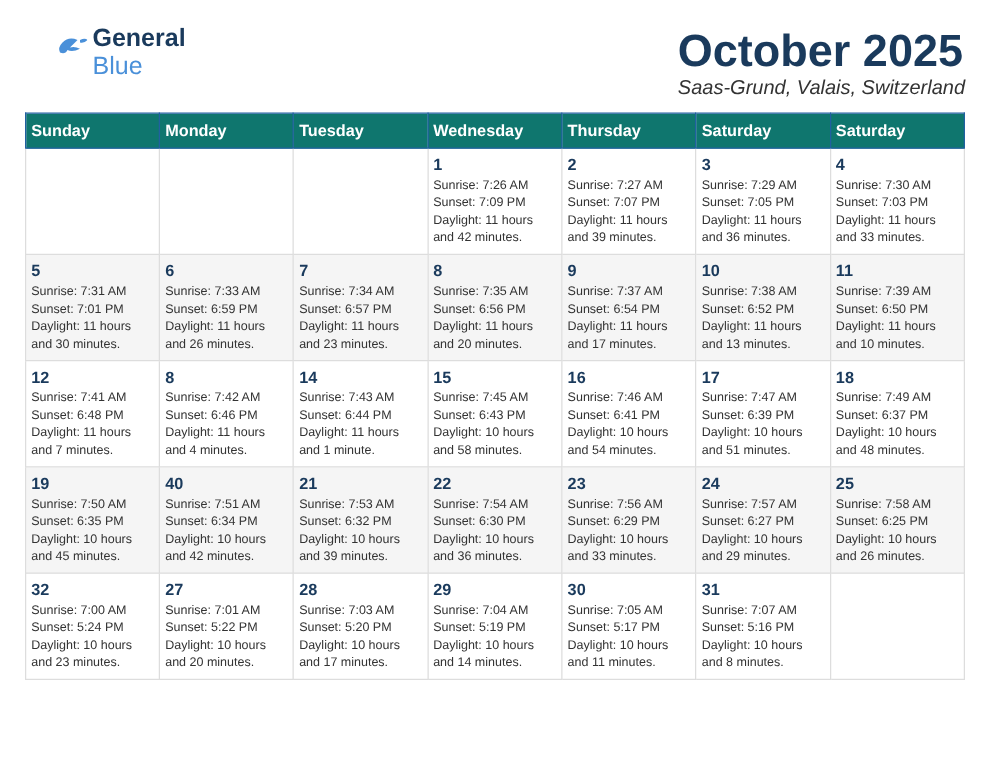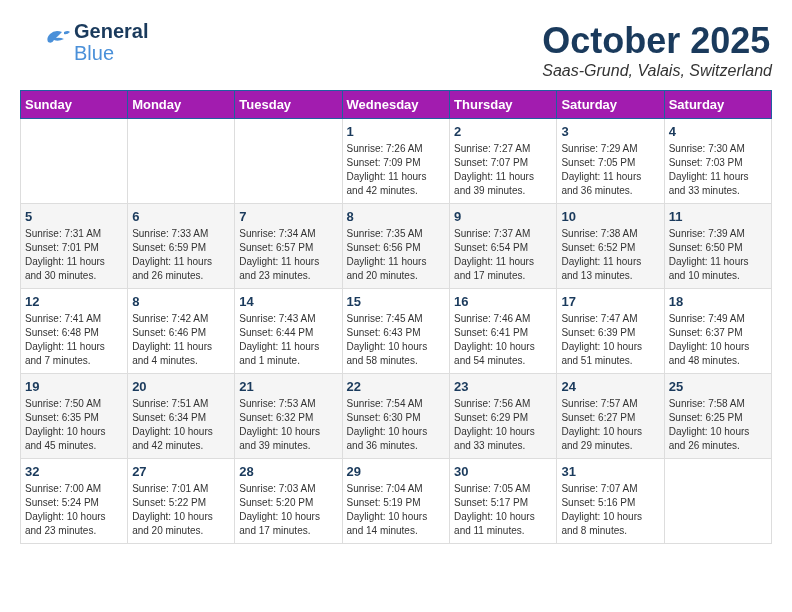--- a/index.html
+++ b/index.html
@@ -33,21 +33,21 @@
       font-size: 16px;
       color: #333;
       font-style: italic;
     }
     .calendar {
       width: 100%;
       border-collapse: collapse;
       border: 1px solid #ccc;
     }
     .calendar th {
-      background-color: #a21caf;
+      background-color: #0f766e;
       color: #fff;
       font-size: 13px;
       padding: 6px 4px;
       text-align: left;
       border: 1px solid #2060a0;
     }
     .calendar td {
       vertical-align: top;
       padding: 5px 4px;
       font-size: 10.5px;
@@ -193,21 +193,21 @@
           <span class="day-number">18</span>
           <div class="day-info">Sunrise: 7:49 AM<br>Sunset: 6:37 PM<br>Daylight: 10 hours and 48 minutes.</div>
         </td>
       </tr>
       <tr>
         <td>
           <span class="day-number">19</span>
           <div class="day-info">Sunrise: 7:50 AM<br>Sunset: 6:35 PM<br>Daylight: 10 hours and 45 minutes.</div>
         </td>
         <td>
-          <span class="day-number">20</span>
+          <span class="day-number">40</span>
           <div class="day-info">Sunrise: 7:51 AM<br>Sunset: 6:34 PM<br>Daylight: 10 hours and 42 minutes.</div>
         </td>
         <td>
           <span class="day-number">21</span>
           <div class="day-info">Sunrise: 7:53 AM<br>Sunset: 6:32 PM<br>Daylight: 10 hours and 39 minutes.</div>
         </td>
         <td>
           <span class="day-number">22</span>
           <div class="day-info">Sunrise: 7:54 AM<br>Sunset: 6:30 PM<br>Daylight: 10 hours and 36 minutes.</div>
         </td>

